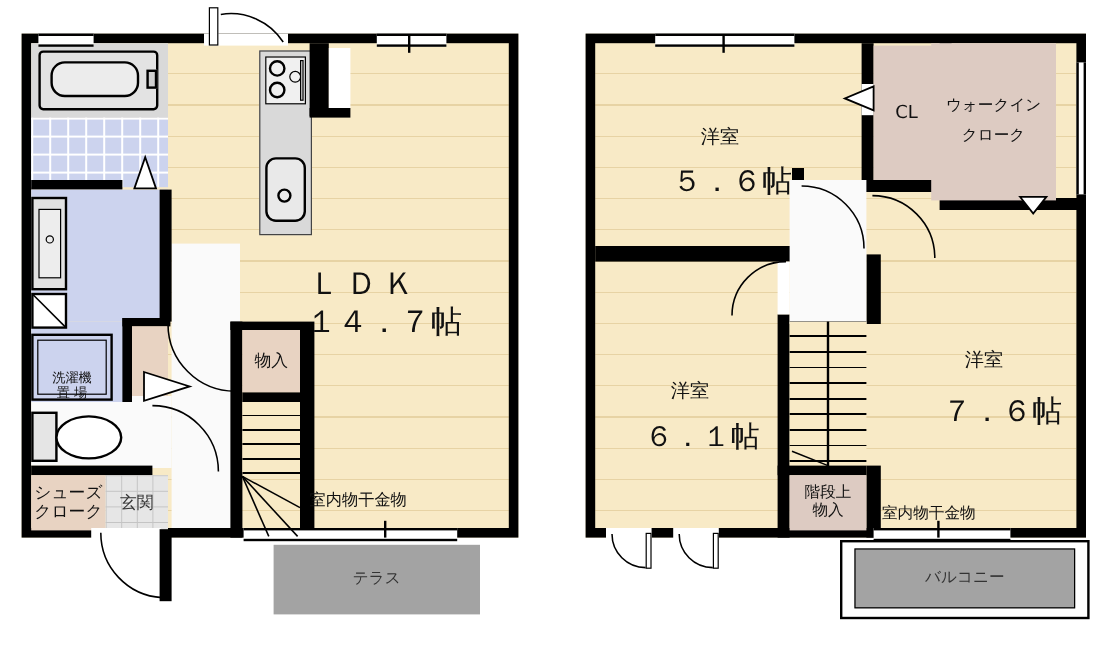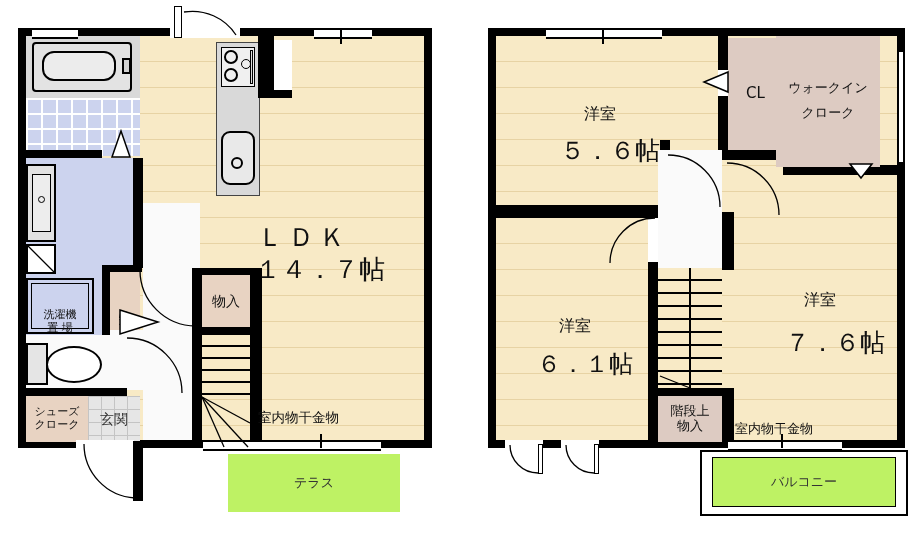--- a/index.html
+++ b/index.html
@@ -19,21 +19,21 @@
   .pink{background:#e8d3c2;}
   .pink2{background:#ddcbc2;}
   .tiles-blue{background-color:#ccd3ee;
       background-image:linear-gradient(to right,#fff 2px,rgba(0,0,0,0) 2px),linear-gradient(to bottom,#fff 2px,rgba(0,0,0,0) 2px);
       background-size:15px 15px;}
   .plainblue{background:#ccd3ee;}
   .tiles-gray{background-color:#e6e6e6;
       background-image:linear-gradient(to right,#c4c4c4 1px,rgba(0,0,0,0) 1px),linear-gradient(to bottom,#c4c4c4 1px,rgba(0,0,0,0) 1px);
       background-size:13px 13px;}
   .white-room{background:#fafafa;}
-  .gray{background:#bef264;text-align:center;}
+  .gray{background:#a3a3a3;text-align:center;}
   .treads1{background-image:repeating-linear-gradient(to bottom,rgba(0,0,0,0) 0 10.5px,#000 10.5px 12px);background-color:#f8eac6;}
   .treads2{background-image:repeating-linear-gradient(to bottom,rgba(0,0,0,0) 0 11.5px,#000 11.5px 13px);background-color:#f8eac6;}
   svg.overlay{position:absolute;left:0;top:0;pointer-events:none;}
   .vtext{writing-mode:vertical-rl;text-orientation:upright;}
 </style>
 </head>
 <body>
 
 <div id="canvas">
 
@@ -75,21 +75,21 @@
     <div class="abs pink center" style="left:84px;top:236px;width:30px;height:58px;">
       <span class="vtext" style="font-size:13px;">物入</span>
     </div>
 
     <div class="abs white-room" style="left:0;top:299px;width:114px;height:53px;"></div>
     <div class="abs" style="left:0;top:307px;width:22px;height:42px;background:#e5e5e5;border:2px solid #000;box-sizing:border-box;"></div>
     <div class="abs" style="left:20px;top:310px;width:56px;height:37px;background:#fff;border:2px solid #000;border-radius:50%;box-sizing:border-box;"></div>
     <div class="wall" style="left:0;top:352px;width:101px;height:8px;"></div>
 
     <div class="abs pink center" style="left:0;top:360px;width:62px;height:46px;">
-      <div class="label" style="position:static;font-size:11px;">
+      <div class="label" style="position:static;font-size:14px;">
         <span>シューズ</span><br>
         <span>クローク</span>
       </div>
     </div>
 
     <div class="abs tiles-gray center" style="left:62px;top:360px;width:52px;height:46px;">
       <span class="label" style="position:static;font-size:14px;color:#333;">玄関</span>
     </div>
 
     <div class="abs white-room" style="left:117px;top:167px;width:57px;height:237px;"></div>

